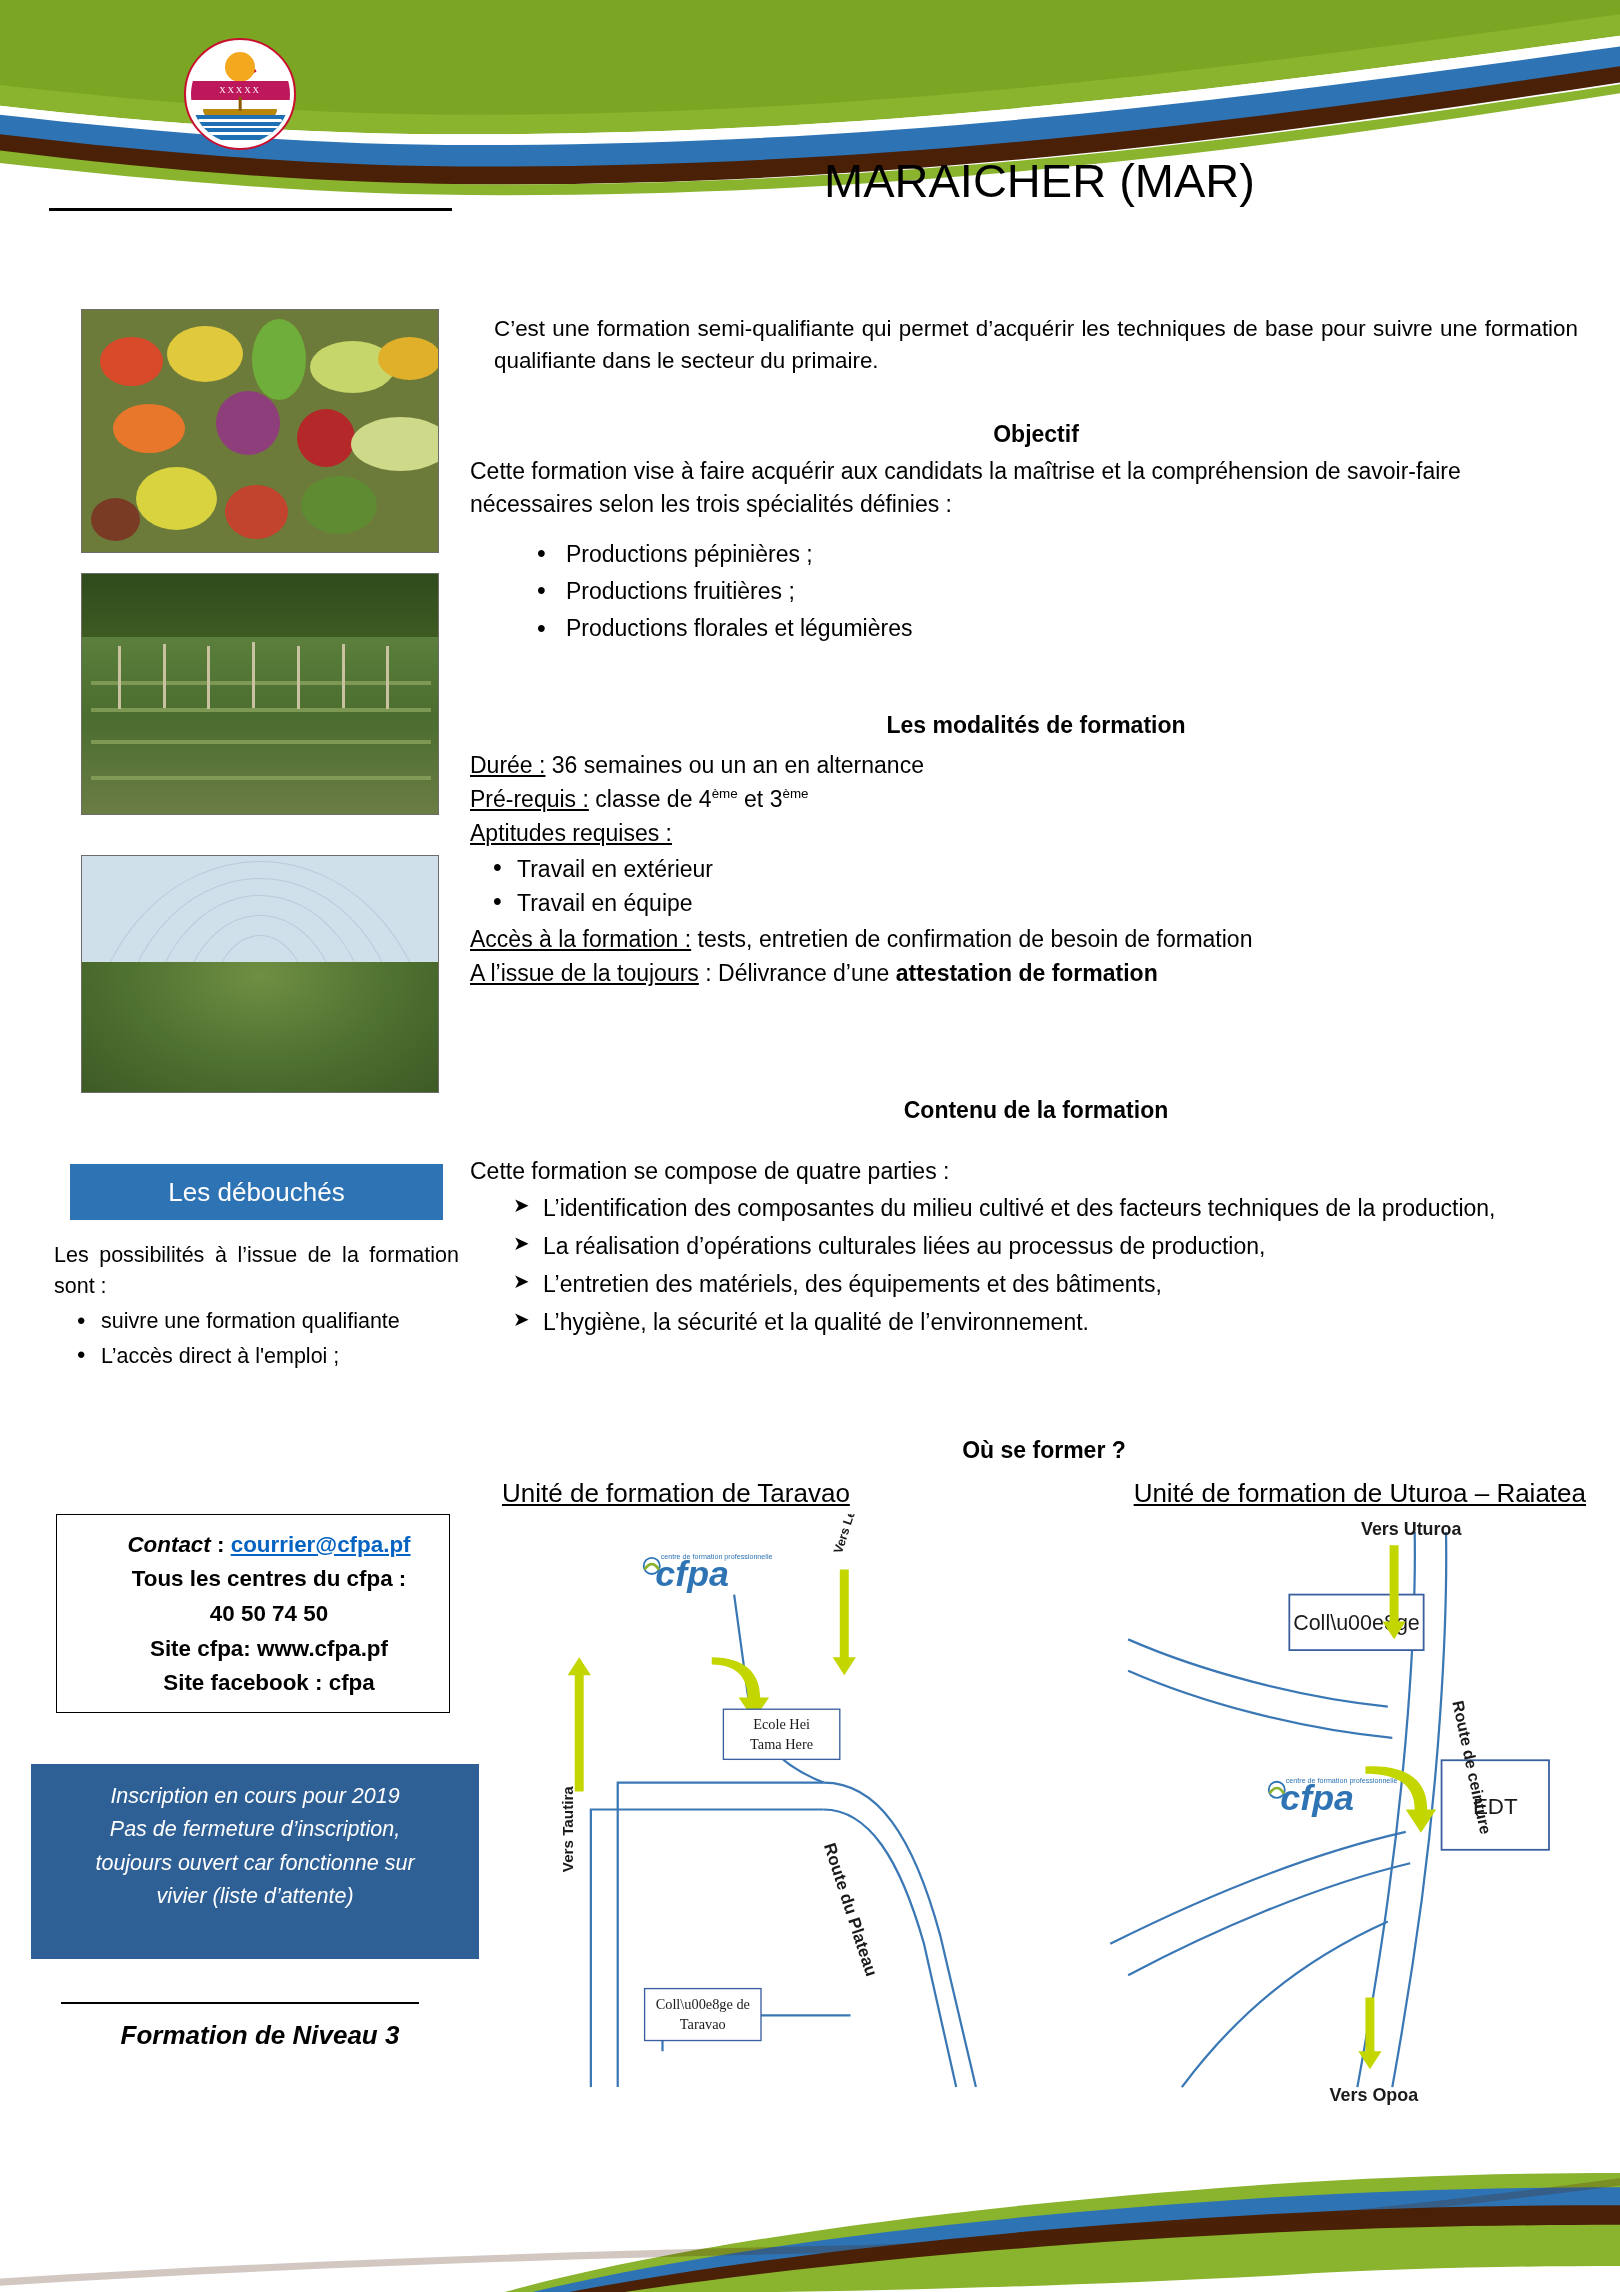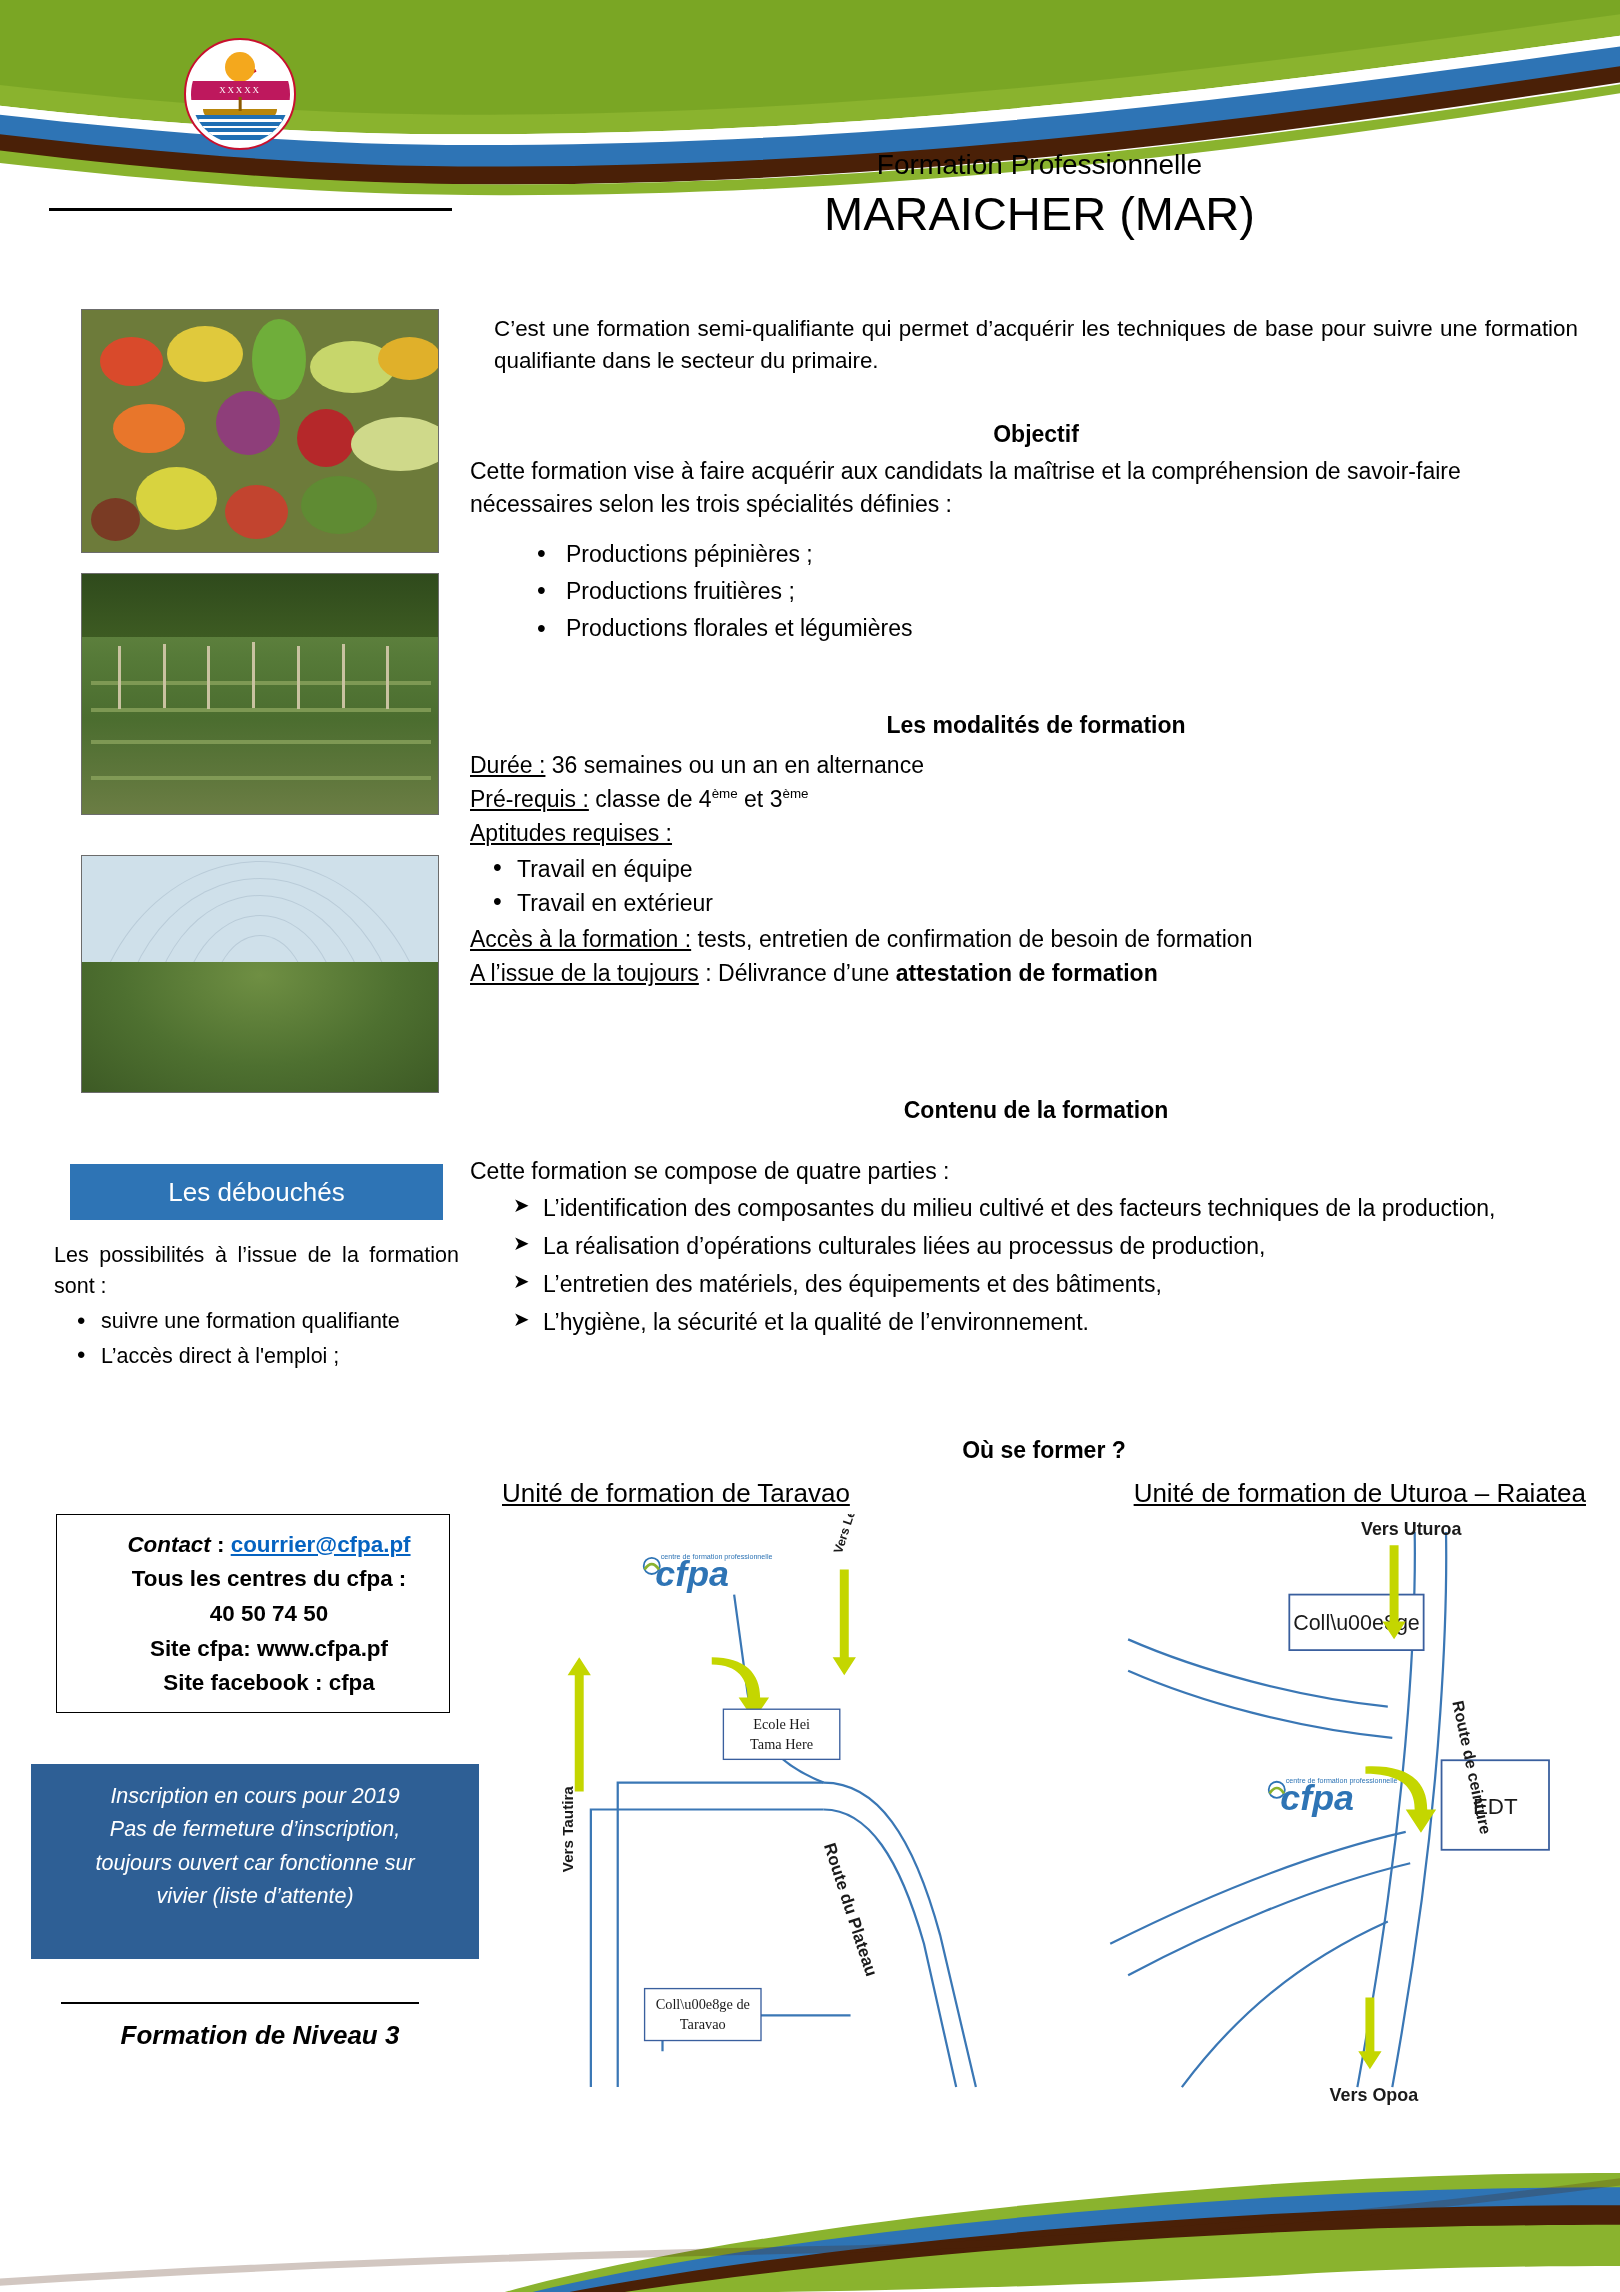--- a/index.html
+++ b/index.html
@@ -325,21 +325,20 @@
         <span style="bottom:18px"></span>
           <span style="bottom:11.6px"></span>
           <span style="bottom:5.4px"></span>
       </div>
     </div>
   </div>
 </div>
 <div class="header-rule"></div>
 
 <div class="title-block">
-  <div class="title-sub">Formation Professionnelle</div>
   <div class="title-main">MARAICHER (MAR)</div>
 </div>
 
 <div class="photo photo-1">
   <div class="ph-veg">
     <div class="blob" style="width:63px;height:49px;background:#d94a2b;left:18px;top:27px;"></div>
     <div class="blob" style="width:76px;height:56px;background:#e0c93c;left:85px;top:16px;"></div>
     <div class="blob" style="width:54px;height:81px;background:#6fae3a;left:170px;top:9px;"></div>
     <div class="blob" style="width:85px;height:52px;background:#c7d66b;left:228px;top:31px;"></div>
     <div class="blob" style="width:64px;height:64px;background:#8e3e7a;left:134px;top:81px;"></div>
@@ -402,22 +401,22 @@
     <span>36 semaines ou un an en alternance</span>
   </div>
   <div>
     <span class="u">Pré-requis :</span>
     <span>classe de 4</span><sup>ème</sup><span> et 3</span><sup>ème</sup>
   </div>
   <div>
     <span class="u">Aptitudes requises :</span>
   </div>
   <ul class="mb-list">
+    <li>Travail en extérieur</li>
     <li>Travail en équipe</li>
-    <li>Travail en extérieur</li>
   </ul>
   <div>
     <span class="u">Accès à la formation :</span>
     <span>tests, entretien de confirmation de besoin de formation</span>
   </div>
   <div>
     <span class="u">A l’issue de la toujours</span><span> : Délivrance d’une </span><b>attestation de formation</b>
   </div>
 </div>
 

